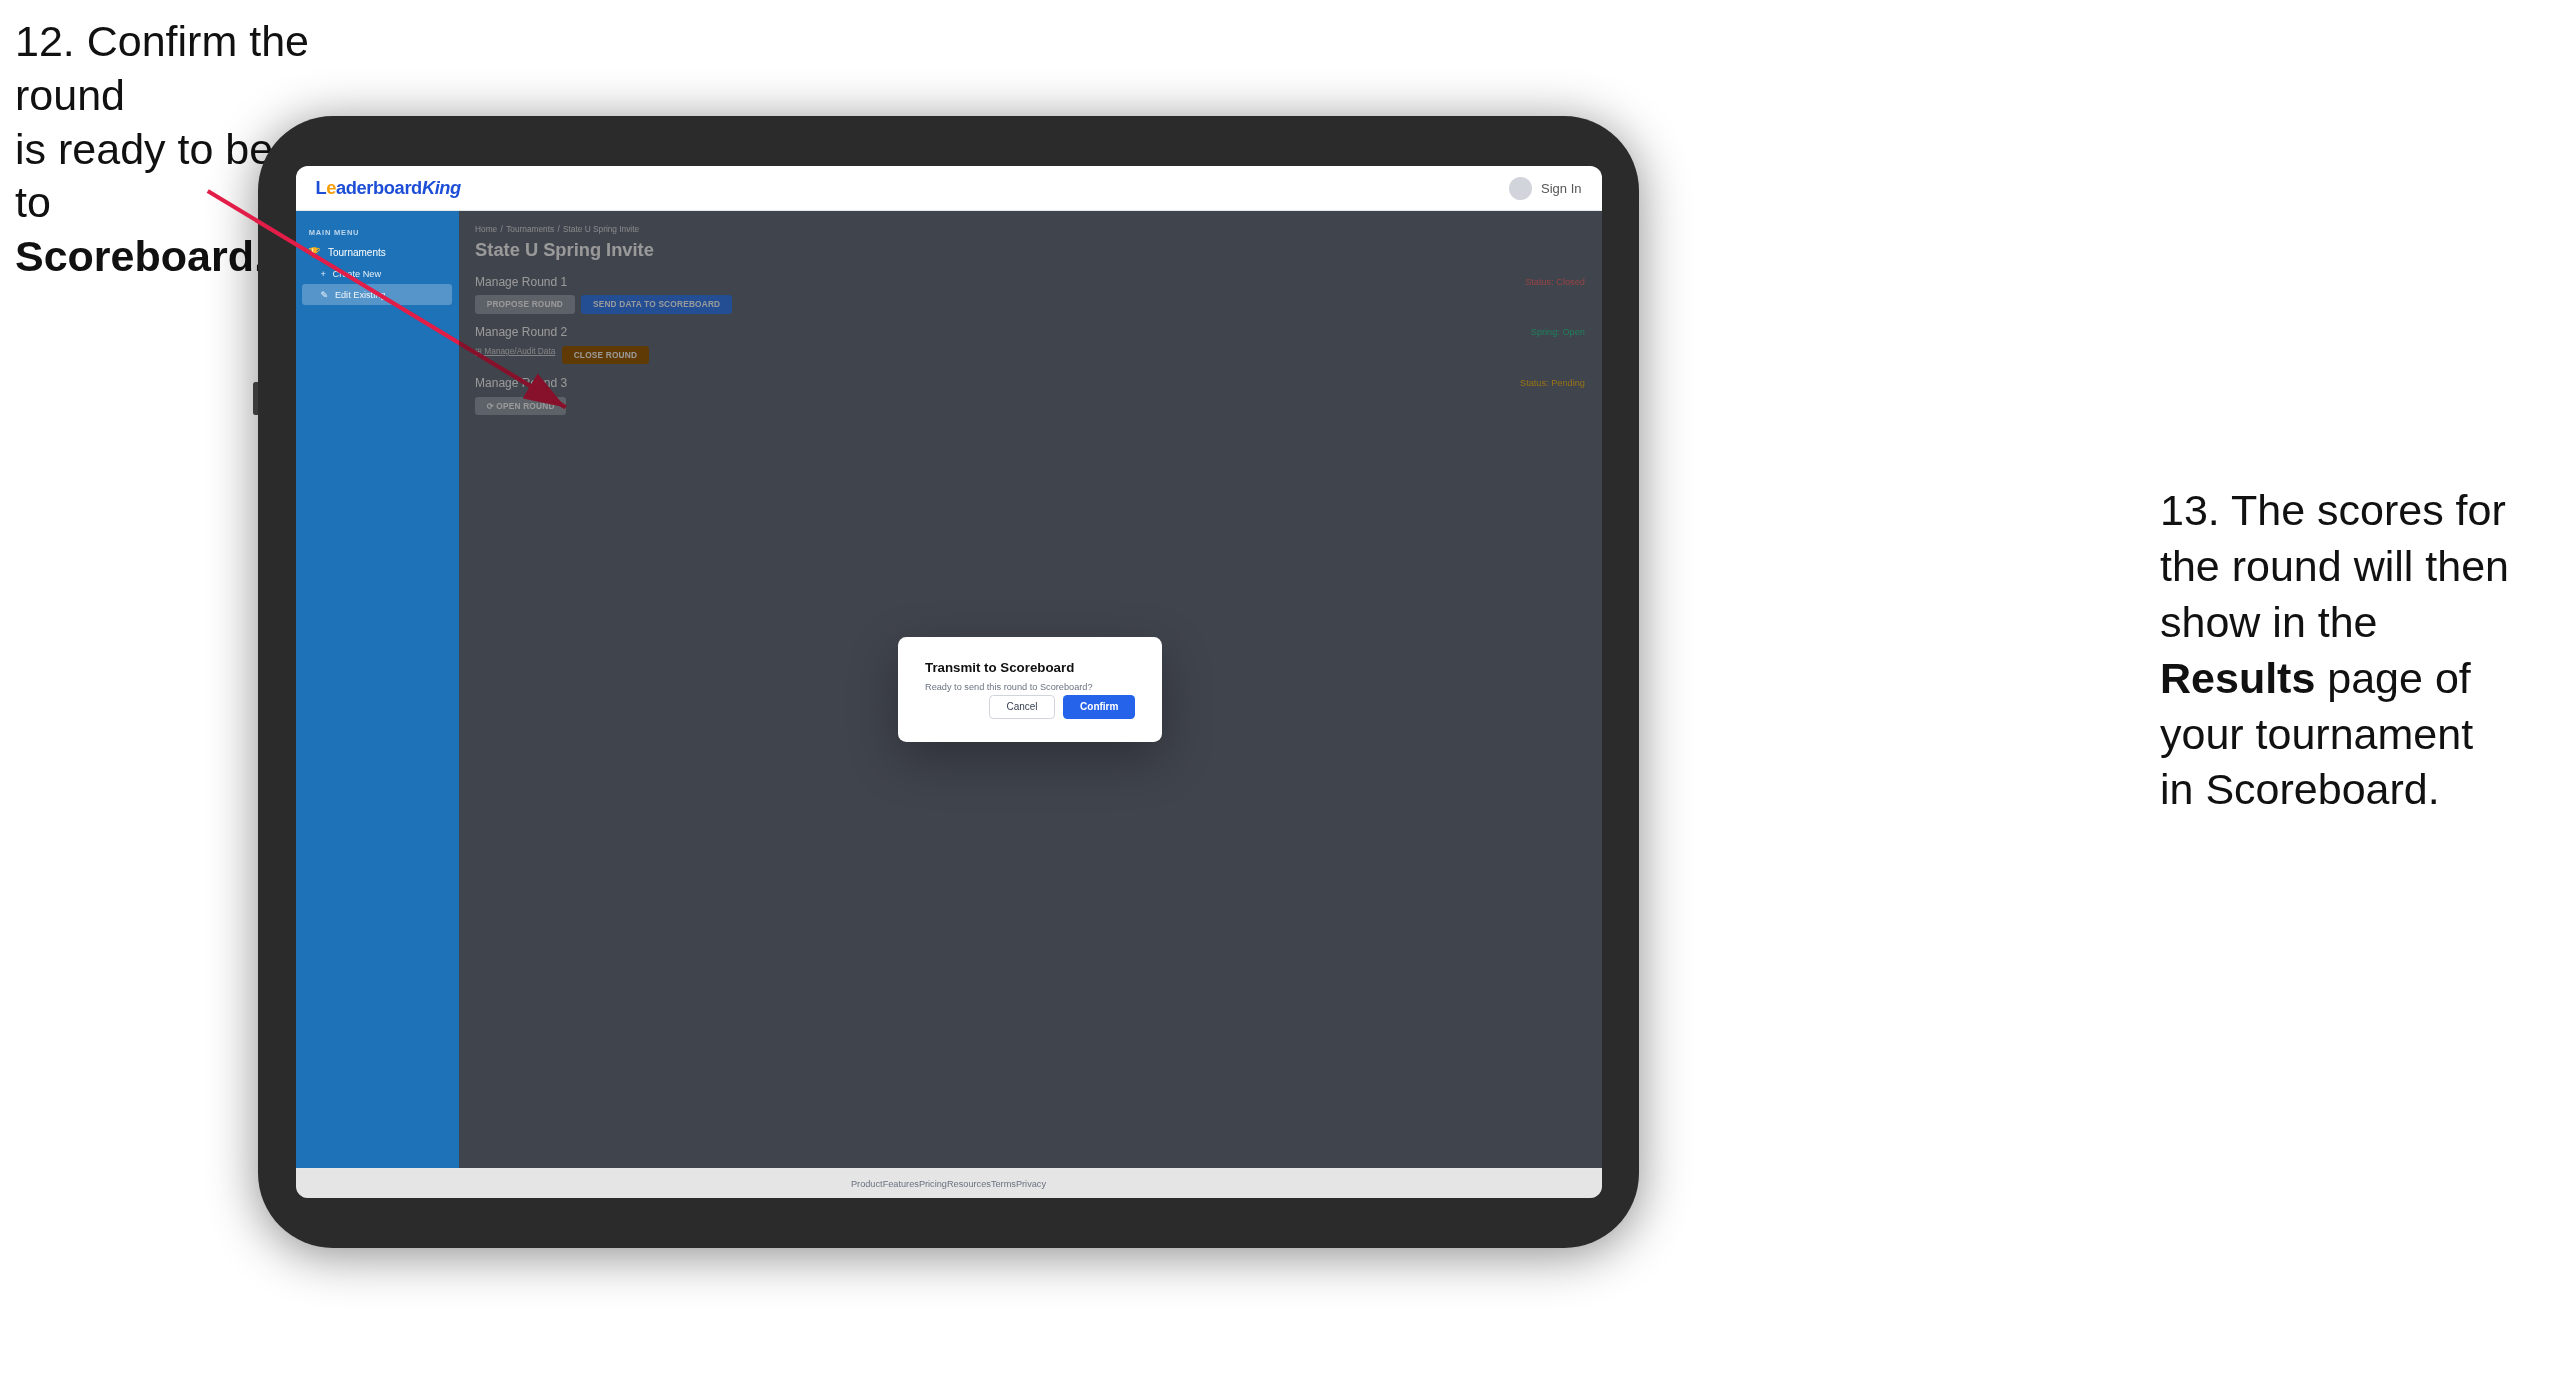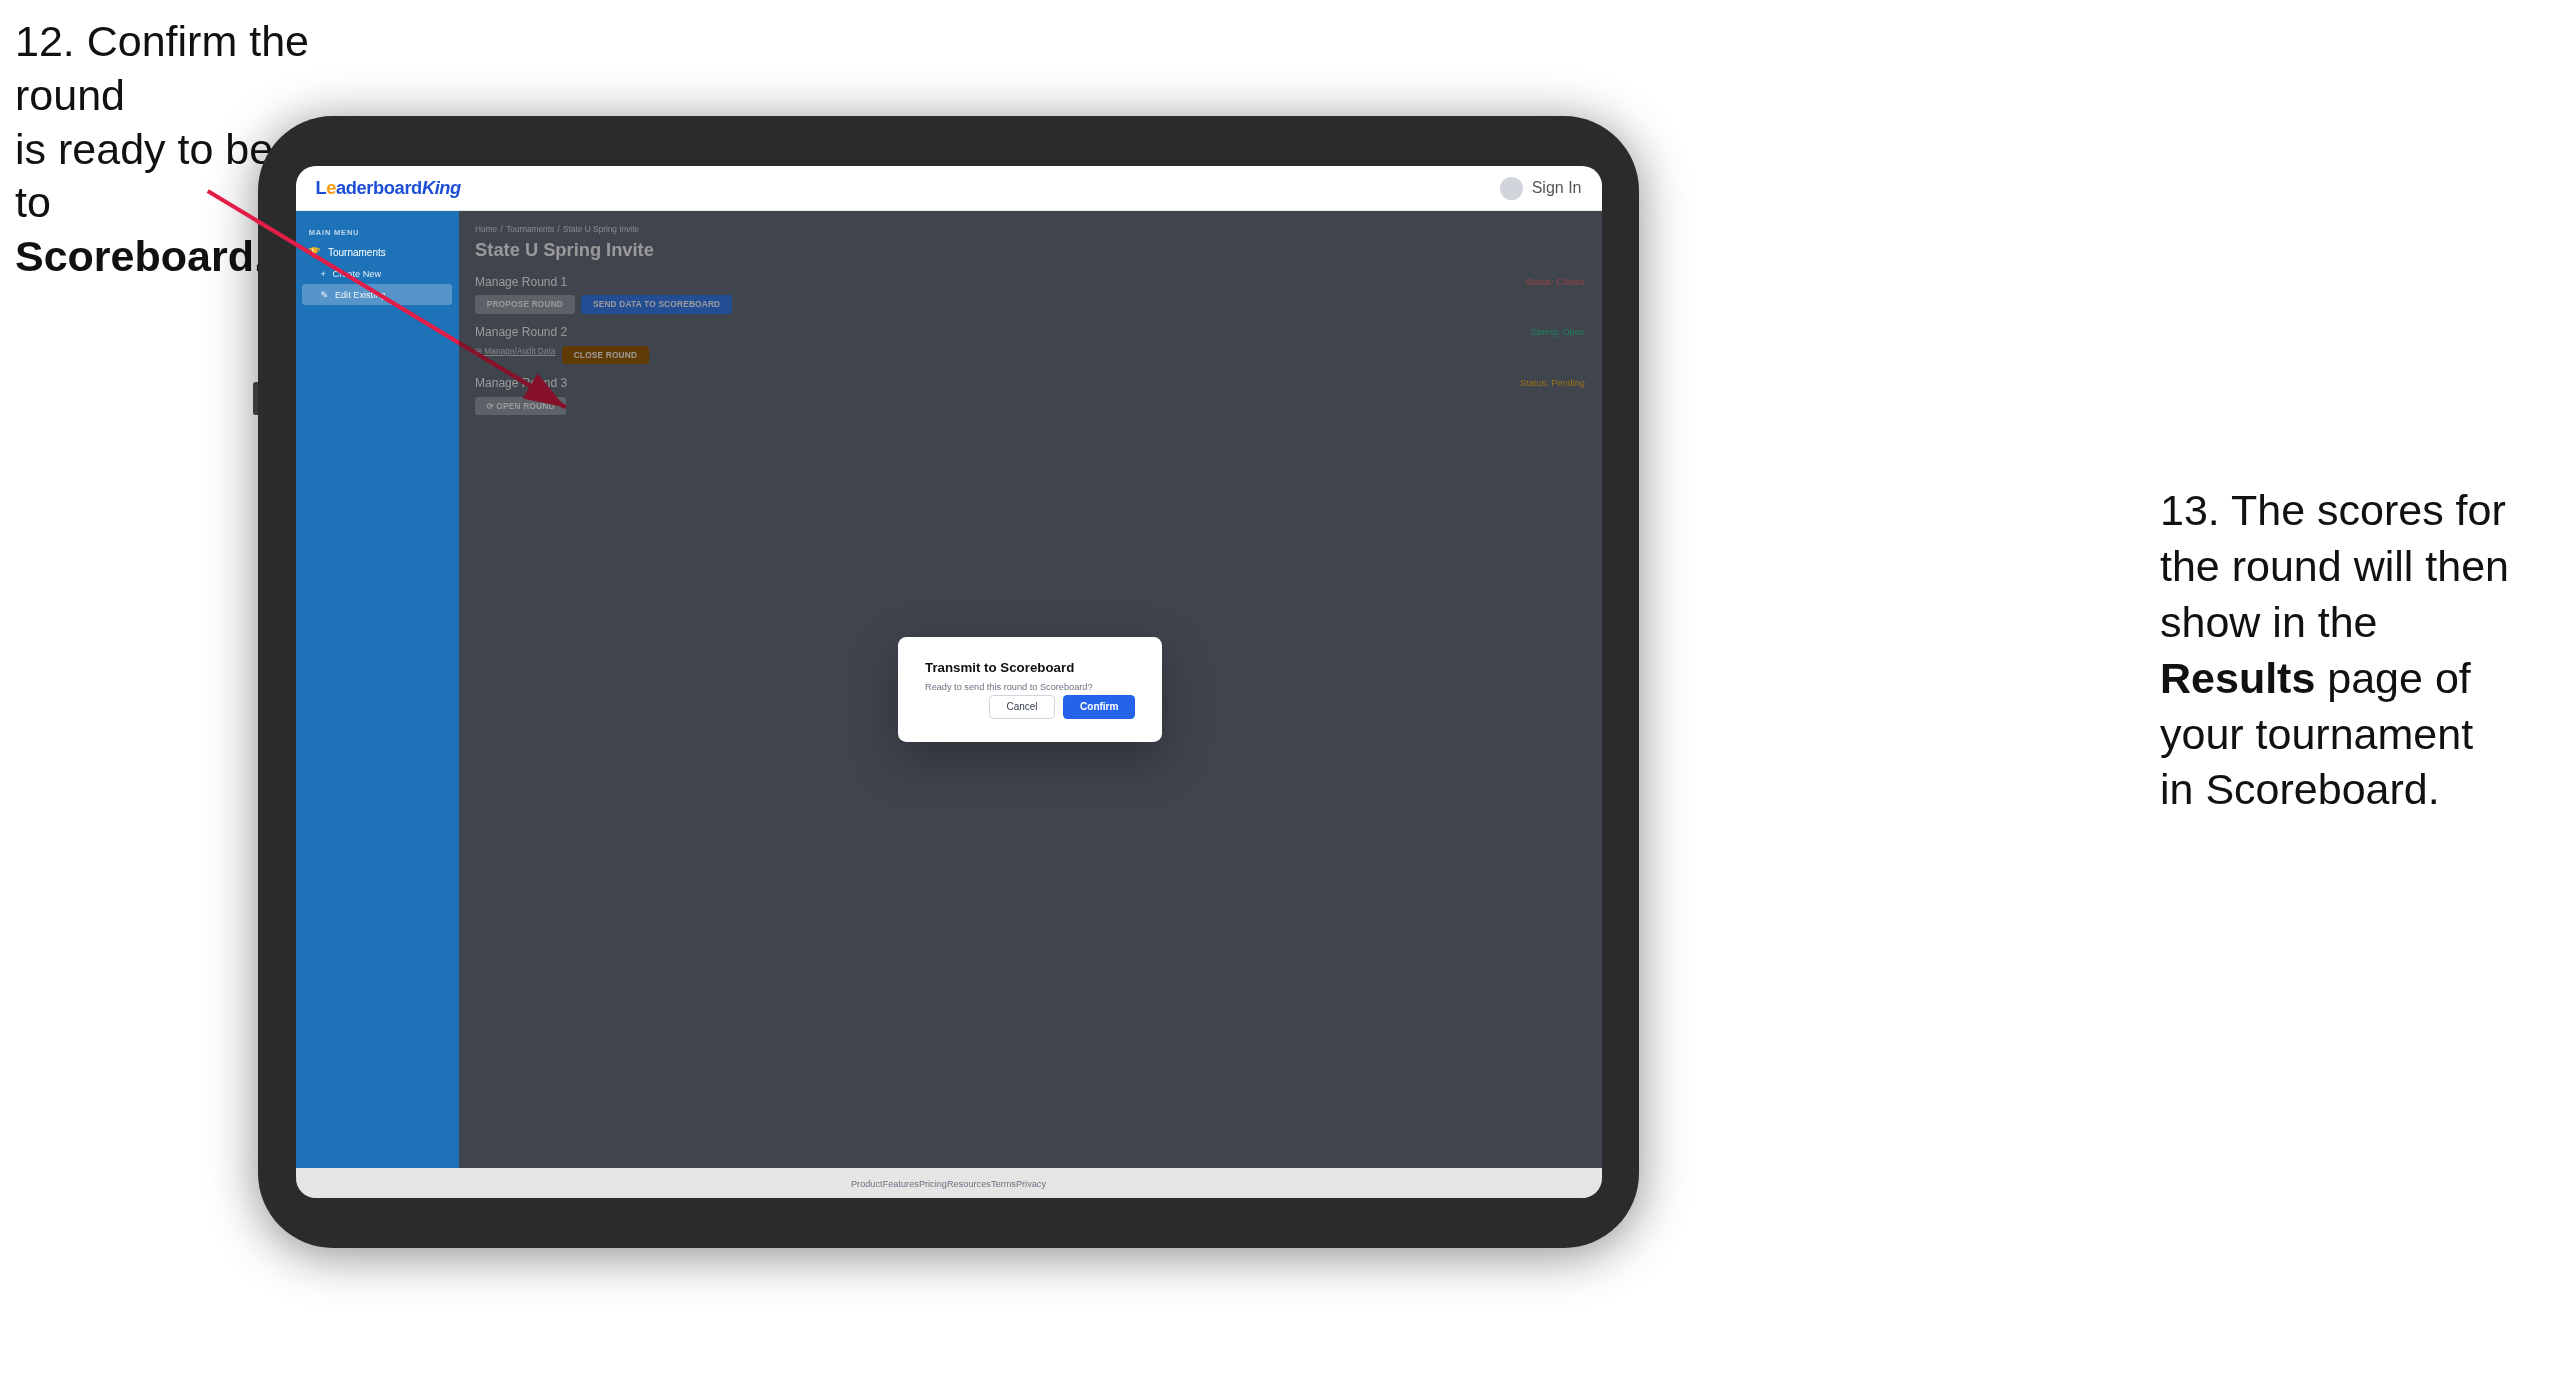--- a/index.html
+++ b/index.html
@@ -48,21 +48,21 @@
       box-shadow: 0 6.7px 50px rgba(0,0,0,0.45);
       display: flex;
       align-items: center;
       justify-content: center;
     }
 
     .tablet-screen {
       width: 1306px;
       height: 1032px;
       background: #6b7280;
-      border-radius: 20px;
+      border-radius: 12px;
       overflow: hidden;
       display: flex;
       flex-direction: column;
       position: relative;
     }
 
     
     .top-bar {
       background: #fff;
       height: 45px;
@@ -84,21 +84,21 @@
       font-weight: 800;
       color: #1d4ed8;
       letter-spacing: -0.4px;
     }
     .logo-text span { color: #f59e0b; }
 
     .sign-in-area {
       display: flex;
       align-items: center;
       gap: 9px;
-      font-size: 16px;
+      font-size: 13px;
       color: #555;
     }
 
     .avatar-circle {
       width: 23px;
       height: 23px;
       background: #d1d5db;
       border-radius: 50%;
     }
 

